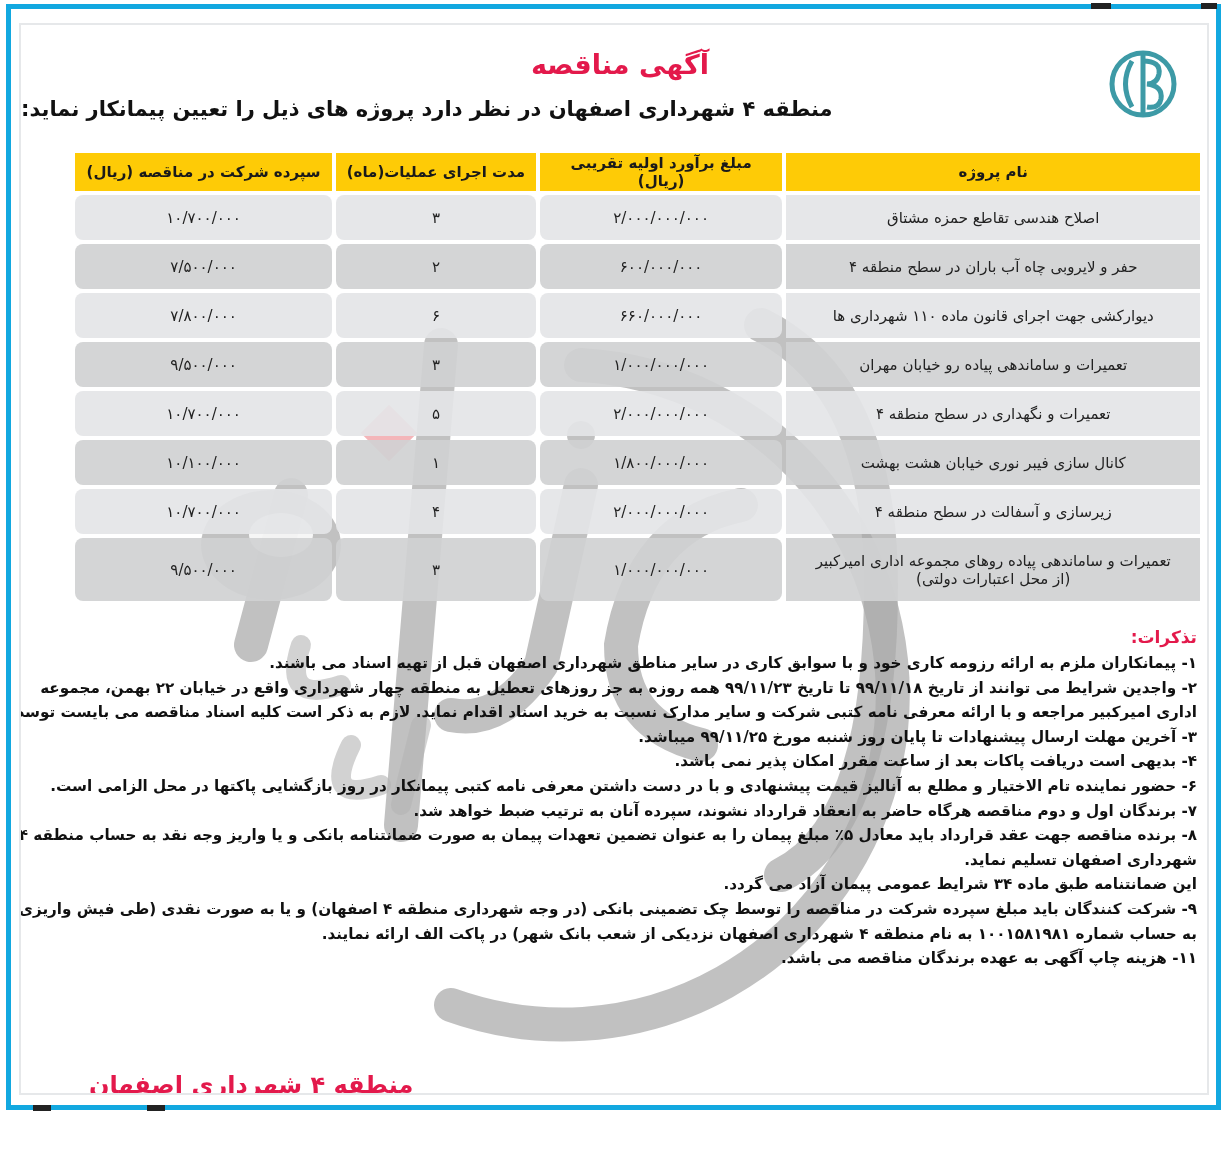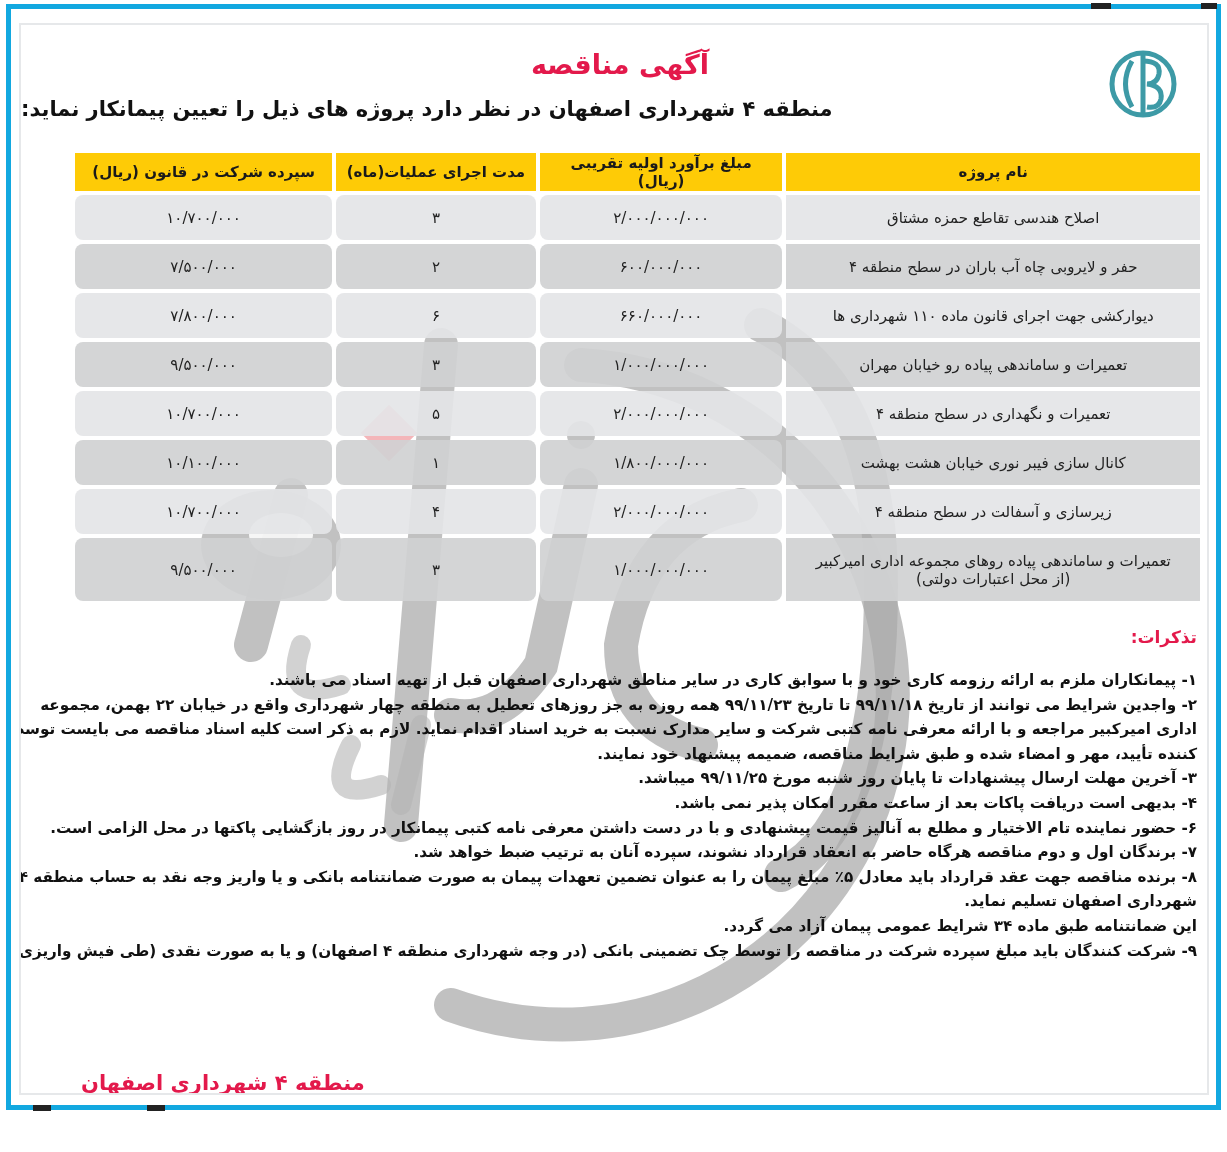--- a/index.html
+++ b/index.html
@@ -53,26 +53,26 @@
   .col-est { width: 236px; }
   .col-dur { width: 194px; }
   .col-dep { width: 250px; }
   td.num { font-family: "DejaVu Sans", sans-serif; letter-spacing: 1px; font-size: 14px; border-radius: 8px; }
   .highlight-diamond {
     position: absolute; width: 40px; height: 40px; background: rgba(240,150,155,0.7);
     transform: rotate(45deg); z-index: 1;
   }
 
   .notes { position: absolute; right: 10px; top: 600px; width: 1160px; direction: rtl; z-index: 3; }
-  .notes-heading { color: #e3194b; font-weight: bold; font-size: 17px; line-height: 24px; margin-bottom: 19px; }
+  .notes-heading { color: #e3194b; font-weight: bold; font-size: 17px; line-height: 24px; margin-bottom: 2px; }
   .note-line { font-weight: bold; font-size: 15.2px; line-height: 24.6px; color: #111; white-space: nowrap; }
 
   .signature {
-    position: absolute; left: 60px; top: 1060px; color: #e3194b; font-weight: bold;
-    font-size: 21px; direction: rtl; z-index: 3;
+    position: absolute; left: 68px; top: 1060px; color: #e3194b; font-weight: bold;
+    font-size: 24px; direction: rtl; z-index: 3;
   }
 </style>
 </head>
 <body>
 
 <div class="frame">
   <div class="frame-notch notch-top-1" style="left:1080px"></div>
   <div class="frame-notch notch-top-2" style="left:1190px;width:16px"></div>
   <div class="frame-notch notch-bot-1"></div>
   <div class="frame-notch notch-bot-2"></div>
@@ -111,21 +111,21 @@
 
     <div class="title">آگهی مناقصه</div>
     <div class="subtitle">منطقه ۴ شهرداری اصفهان در نظر دارد پروژه های ذیل را تعیین پیمانکار نماید:</div>
 
     <table class="projects">
       <thead>
         <tr>
           <th class="col-name">نام پروژه</th>
           <th class="col-est">مبلغ برآورد اولیه تقریبی (ریال)</th>
           <th class="col-dur">مدت اجرای عملیات(ماه)</th>
-          <th class="col-dep">سپرده شرکت در قانون (ریال)</th>
+          <th class="col-dep">سپرده شرکت در مناقصه (ریال)</th>
         </tr>
       </thead>
       <tbody>
         <tr class="odd">
           <td>اصلاح هندسی تقاطع حمزه مشتاق</td>
           <td class="num">۲/۰۰۰/۰۰۰/۰۰۰</td>
           <td class="num">۳</td>
           <td class="num">۱۰/۷۰۰/۰۰۰</td>
         </tr>
         <tr class="even">
@@ -176,26 +176,27 @@
       </tbody>
     </table>
 
     <div class="highlight-diamond" style="left:348px; top:388px;"></div>
 
     <div class="notes">
       <div class="notes-heading">تذکرات:</div>
       <div class="note-line">۱- پیمانکاران ملزم به ارائه رزومه کاری خود و با سوابق کاری در سایر مناطق شهرداری اصفهان قبل از تهیه اسناد می باشند.</div>
       <div class="note-line">۲- واجدین شرایط می توانند از تاریخ ۹۹/۱۱/۱۸ تا تاریخ ۹۹/۱۱/۲۳ همه روزه به جز روزهای تعطیل به منطقه چهار شهرداری واقع در خیابان ۲۲ بهمن، مجموعه</div>
       <div class="note-line">اداری امیرکبیر مراجعه و با ارائه معرفی نامه کتبی شرکت و سایر مدارک نسبت به خرید اسناد اقدام نماید. لازم به ذکر است کلیه اسناد مناقصه می بایست توسط شرکت</div>
-      <div class="note-line">کننده تأیید، مهر و امضاء شده و طبق شرایط مناقصه، ضمیمه پیشنهاد خود نمایند.</div>
       <div class="note-line">۳- آخرین مهلت ارسال پیشنهادات تا پایان روز شنبه مورخ ۹۹/۱۱/۲۵ میباشد.</div>
       <div class="note-line">۴- بدیهی است دریافت پاکات بعد از ساعت مقرر امکان پذیر نمی باشد.</div>
       <div class="note-line">۶- حضور نماینده تام الاختیار و مطلع به آنالیز قیمت پیشنهادی و با در دست داشتن معرفی نامه کتبی پیمانکار در روز بازگشایی پاکتها در محل الزامی است.</div>
       <div class="note-line">۷- برندگان اول و دوم مناقصه هرگاه حاضر به انعقاد قرارداد نشوند، سپرده آنان به ترتیب ضبط خواهد شد.</div>
       <div class="note-line">۸- برنده مناقصه جهت عقد قرارداد باید معادل ۵٪ مبلغ پیمان را به عنوان تضمین تعهدات پیمان به صورت ضمانتنامه بانکی و یا واریز وجه نقد به حساب منطقه ۴</div>
       <div class="note-line">شهرداری اصفهان تسلیم نماید.</div>
       <div class="note-line">این ضمانتنامه طبق ماده ۳۴ شرایط عمومی پیمان آزاد می گردد.</div>
       <div class="note-line">۹- شرکت کنندگان باید مبلغ سپرده شرکت در مناقصه را توسط چک تضمینی بانکی (در وجه شهرداری منطقه ۴ اصفهان) و یا به صورت نقدی (طی فیش واریزی ۳ برگی</div>
+      <div class="note-line">به حساب شماره ۱۰۰۱۵۸۱۹۸۱ به نام منطقه ۴ شهرداری اصفهان نزدیکی از شعب بانک شهر) در پاکت الف ارائه نمایند.</div>
+      <div class="note-line">۱۱- هزینه چاپ آگهی به عهده برندگان مناقصه می باشد.</div>
     </div>
 
     <div class="signature" style="top:1046px">منطقه ۴ شهرداری اصفهان</div>
   </div>
 </div>
 
 </body></html>

